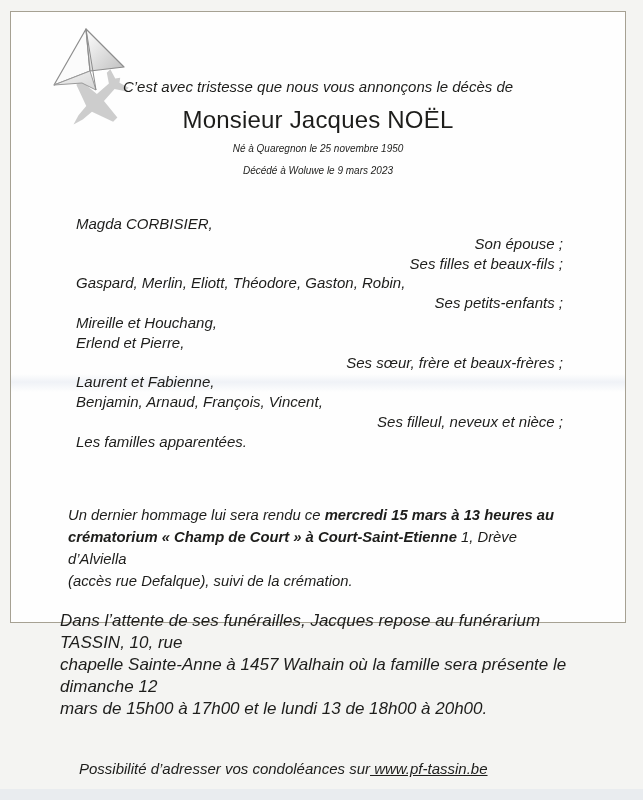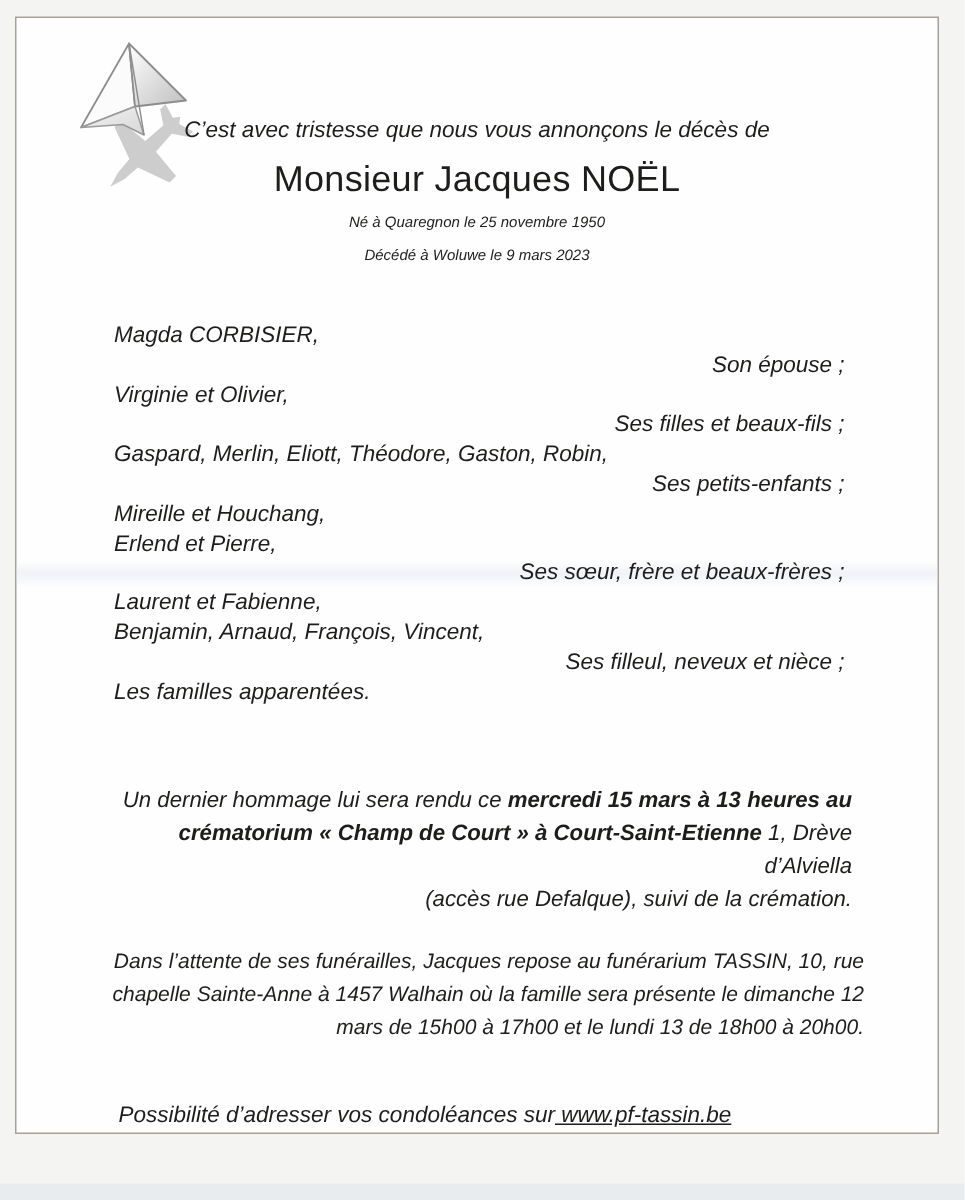--- a/index.html
+++ b/index.html
@@ -8,21 +8,21 @@
     background:#f4f4f2;
     font-family:"Liberation Sans",sans-serif;
     color:#1d1d1b;
     overflow:hidden;
   }
   .below-strip{
     position:absolute;left:0;top:789px;width:643px;height:11px;
     background:#e9ecef;
   }
   .page{
-    position:absolute;left:10px;top:11px;width:616px;height:745px;
+    position:absolute;left:10px;top:11px;width:616px;height:612px;
     border:1px solid #a6a193;
     background:#fefefe;
     box-sizing:border-box;
   }
   .scan-band{
     position:absolute;left:0;width:100%;height:18px;top:362px;
     background:linear-gradient(180deg,rgba(222,228,238,0) 0%,rgba(222,228,238,.45) 45%,rgba(222,228,238,0) 100%);
     pointer-events:none;
   }
   .logo{
@@ -41,27 +41,27 @@
     text-align:center;font-style:italic;font-size:10px;line-height:22px;
   }
   .sublines{margin-top:4px;}
   .family{
     margin-top:32px;padding-left:65px;padding-right:62px;
     font-style:italic;font-size:15px;line-height:19.8px;
   }
   .fam-name{text-align:left;}
   .fam-rel{text-align:right;}
   .ceremony{
-    margin:52px auto 0;width:500px;text-align:right;
+    margin:52px auto 0;width:500px;text-align:left;
     font-style:italic;font-size:14.8px;line-height:22px;
   }
   .ceremony b{font-weight:700;}
   .repose{
-    margin:18px auto 0;width:516px;text-align:right;
-    font-style:italic;font-size:14px;line-height:22px;
+    margin:18px auto 0;width:516px;text-align:left;
+    font-style:italic;font-size:17px;line-height:22px;
   }
   .condolences{
     margin-top:39px;padding-left:68px;
     font-style:italic;font-size:15px;line-height:20px;
   }
   .condolences .url{text-decoration:underline;}
 </style>
 </head>
 <body>
 
@@ -100,21 +100,20 @@
     <div class="intro">C’est avec tristesse que nous vous annonçons le décès de</div>
     <div class="title">Monsieur Jacques NOËL</div>
     <div class="sublines">
       <div class="subline">Né à Quaregnon le 25 novembre 1950</div>
       <div class="subline">Décédé à Woluwe le 9 mars 2023</div>
     </div>
 
     <div class="family">
       <div class="fam-name">Magda CORBISIER,</div>
       <div class="fam-rel">Son épouse ;</div>
-      <div class="fam-name">Virginie et Olivier,</div>
       <div class="fam-rel">Ses filles et beaux-fils ;</div>
       <div class="fam-name">Gaspard, Merlin, Eliott, Théodore, Gaston, Robin,</div>
       <div class="fam-rel">Ses petits-enfants ;</div>
       <div class="fam-name">Mireille et Houchang,</div>
       <div class="fam-name">Erlend et Pierre,</div>
       <div class="fam-rel">Ses sœur, frère et beaux-frères ;</div>
       <div class="fam-name">Laurent et Fabienne,</div>
       <div class="fam-name">Benjamin, Arnaud, François, Vincent,</div>
       <div class="fam-rel">Ses  filleul, neveux et nièce ;</div>
       <div class="fam-name">Les familles apparentées.</div>

